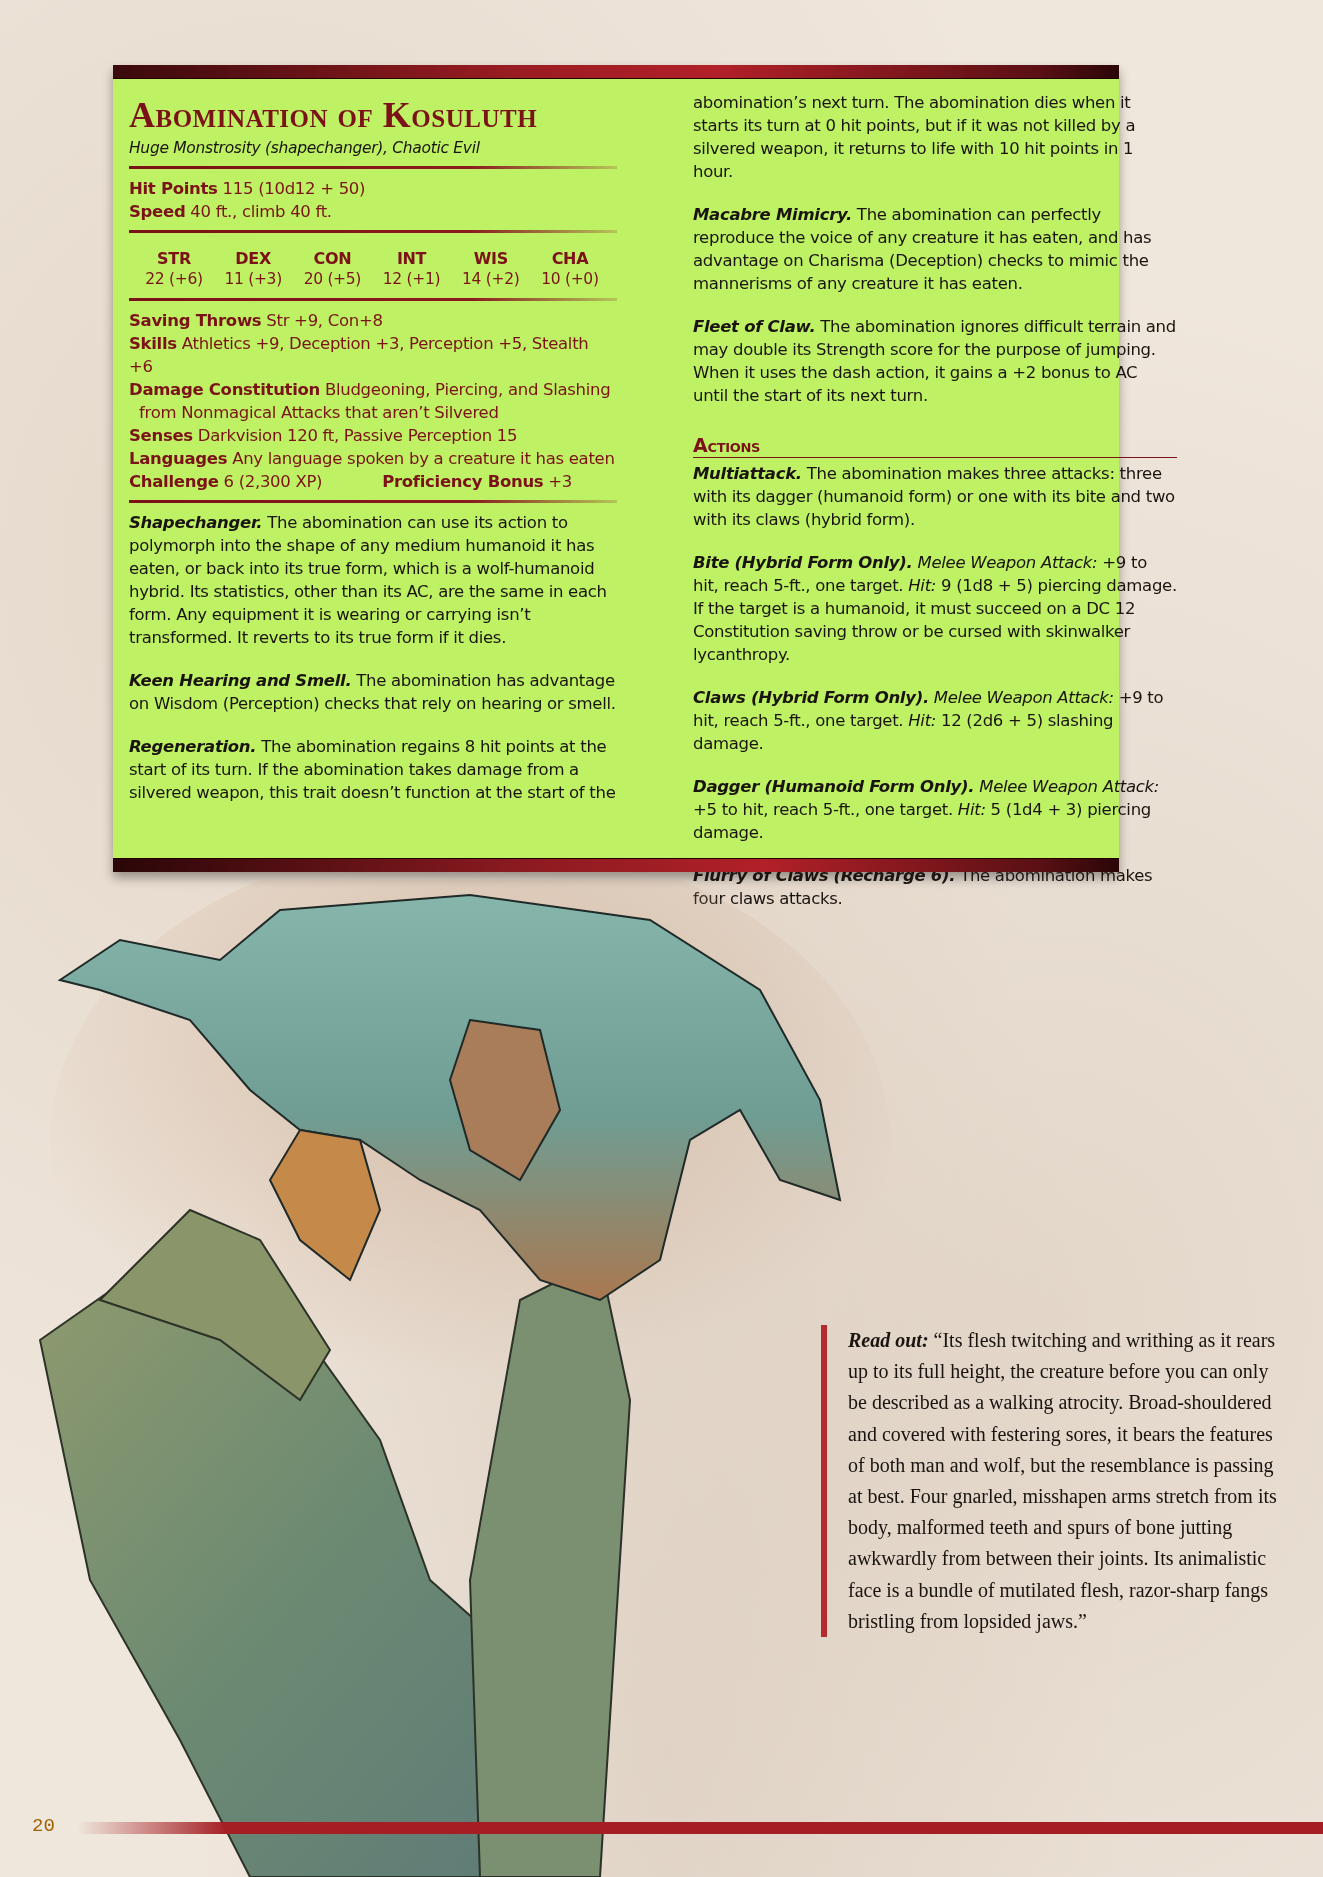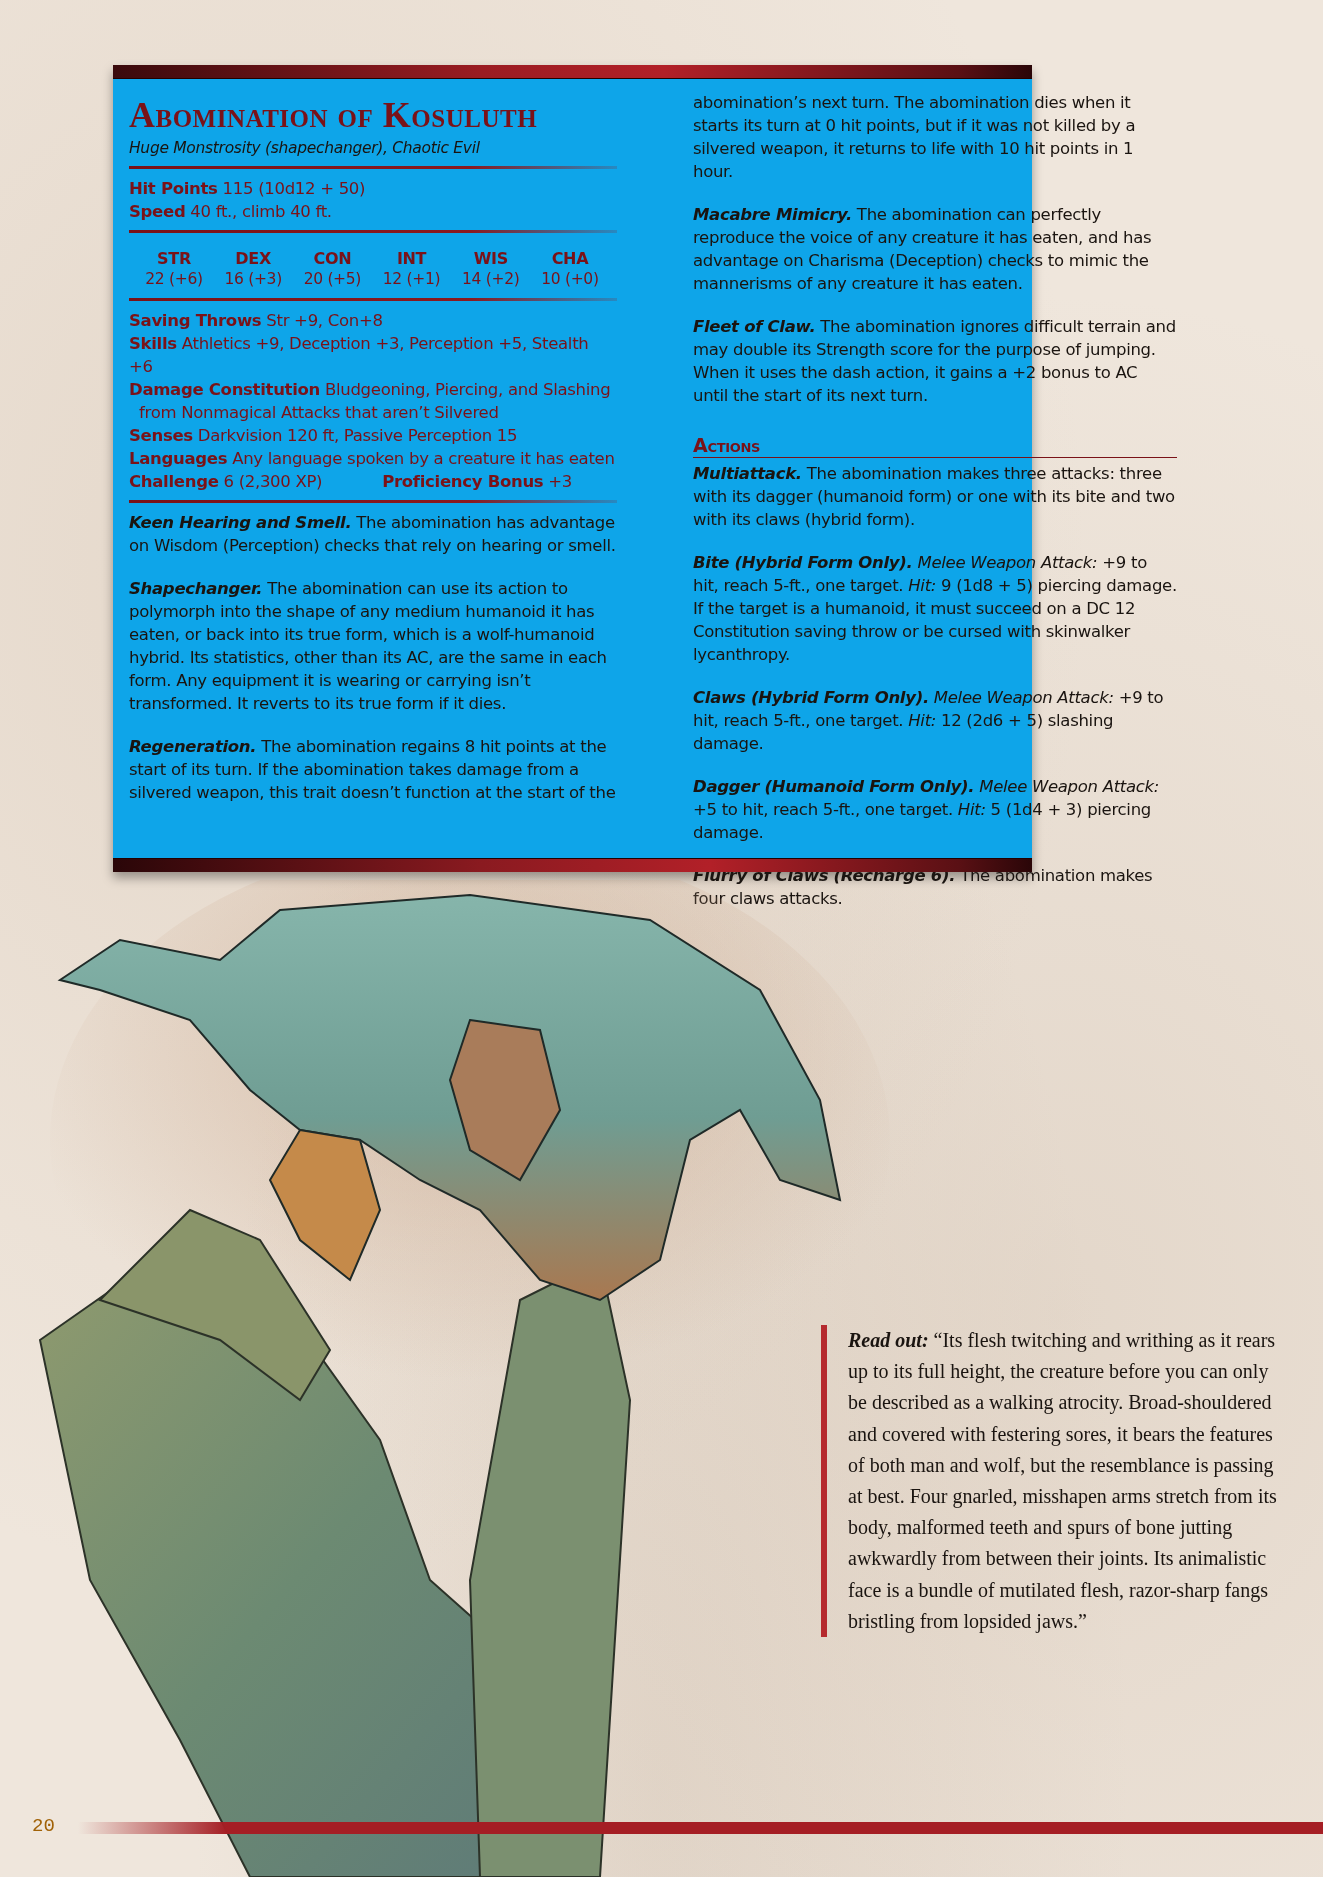--- a/index.html
+++ b/index.html
@@ -6,22 +6,22 @@
   body {
     width: 1323px; height: 1877px; position: relative; overflow: hidden;
     background: #efe6dc;
     background-image:
       radial-gradient(ellipse at 20% 30%, rgba(210,190,170,0.35), transparent 55%),
       radial-gradient(ellipse at 80% 70%, rgba(200,180,160,0.30), transparent 55%),
       radial-gradient(ellipse at 50% 95%, rgba(190,170,150,0.25), transparent 50%);
     font-family: "Liberation Sans", sans-serif;
   }
   .statblock {
-    position: absolute; left: 113px; top: 65px; width: 919px; height: 807px;
-    background: #0ea5e9;
+    position: absolute; left: 113px; top: 65px; width: 1006px; height: 807px;
+    background: #bef264;
     box-shadow: 0 6px 10px rgba(0,0,0,0.35);
   }
   .bar-top, .bar-bottom {
     position: absolute; left: 0; right: 0; height: 13px;
   }
   .bar-top { top: 0; background: linear-gradient(90deg, #3a0a0c 0%, #9a1c22 40%, #b22028 60%, #5a1014 92%, #2a0608 100%); border-bottom: 1px solid #200; }
   .bar-bottom { bottom: 0; background: linear-gradient(90deg, #2a0608 0%, #8a1a20 40%, #b22028 65%, #5a1014 92%, #2a0608 100%); border-top: 1px solid #200; }
   .col { position: absolute; top: 26px; font-size: 16.5px; line-height: 23px; color: #1a1410; font-family: "DejaVu Sans", sans-serif; letter-spacing: -0.3px; }
   .col-left { left: 16px; width: 488px; }
   .col-right { left: 580px; width: 484px; }
@@ -76,21 +76,21 @@
     <div><span class="lbl">Speed</span> <span class="val">40 ft., climb 40 ft.</span></div>
     <div class="rule"></div>
 
     <div class="abilities">
       <div class="ab">
           <div class="ab-name">STR</div>
           <div class="ab-score">22 (+6)</div>
         </div>
       <div class="ab">
           <div class="ab-name">DEX</div>
-          <div class="ab-score">16 (+3)</div>
+          <div class="ab-score">11 (+3)</div>
         </div>
       <div class="ab">
           <div class="ab-name">CON</div>
           <div class="ab-score">20 (+5)</div>
         </div>
       <div class="ab">
           <div class="ab-name">INT</div>
           <div class="ab-score">12 (+1)</div>
         </div>
       <div class="ab">
@@ -110,22 +110,22 @@
     <div class="indent val">from Nonmagical Attacks that aren’t Silvered</div>
     <div><span class="lbl">Senses</span> <span class="val">Darkvision 120 ft, Passive Perception 15</span></div>
     <div><span class="lbl">Languages</span> <span class="val">Any language spoken by a creature it has eaten</span></div>
     <div>
       <span class="lbl">Challenge</span> <span class="val">6 (2,300 XP)</span>
       <span style="display:inline-block;width:50px"></span>
       <span class="lbl">Proficiency Bonus</span> <span class="val">+3</span>
     </div>
     <div class="rule"></div>
 
+    <div class="para"><span class="nm">Shapechanger.</span> <span>The abomination can use its action to polymorph into the shape of any medium humanoid it has eaten, or back into its true form, which is a wolf-humanoid hybrid. Its statistics, other than its AC, are the same in each form. Any equipment it is wearing or carrying isn’t transformed. It reverts to its true form if it dies.</span></div>
     <div class="para"><span class="nm">Keen Hearing and Smell.</span> <span>The abomination has advantage on Wisdom (Perception) checks that rely on hearing or smell.</span></div>
-    <div class="para"><span class="nm">Shapechanger.</span> <span>The abomination can use its action to polymorph into the shape of any medium humanoid it has eaten, or back into its true form, which is a wolf-humanoid hybrid. Its statistics, other than its AC, are the same in each form. Any equipment it is wearing or carrying isn’t transformed. It reverts to its true form if it dies.</span></div>
     <div class="para"><span class="nm">Regeneration.</span> <span>The abomination regains 8 hit points at the start of its turn. If the abomination takes damage from a silvered weapon, this trait doesn’t function at the start of the</span></div>
   </div>
 
   <div class="col col-right">
     <div class="para">abomination’s next turn. The abomination dies when it starts its turn at 0 hit points, but if it was not killed by a silvered weapon, it returns to life with 10 hit points in 1 hour.</div>
     <div class="para"><span class="nm">Macabre Mimicry.</span> <span>The abomination can perfectly reproduce the voice of any creature it has eaten, and has advantage on Charisma (Deception) checks to mimic the mannerisms of any creature it has eaten.</span></div>
     <div class="para" style="margin-bottom:0"><span class="nm">Fleet of Claw.</span> <span>The abomination ignores difficult terrain and may double its Strength score for the purpose of jumping. When it uses the dash action, it gains a +2 bonus to AC until the start of its next turn.</span></div>
 
     <div class="section-head">Actions</div>
 

